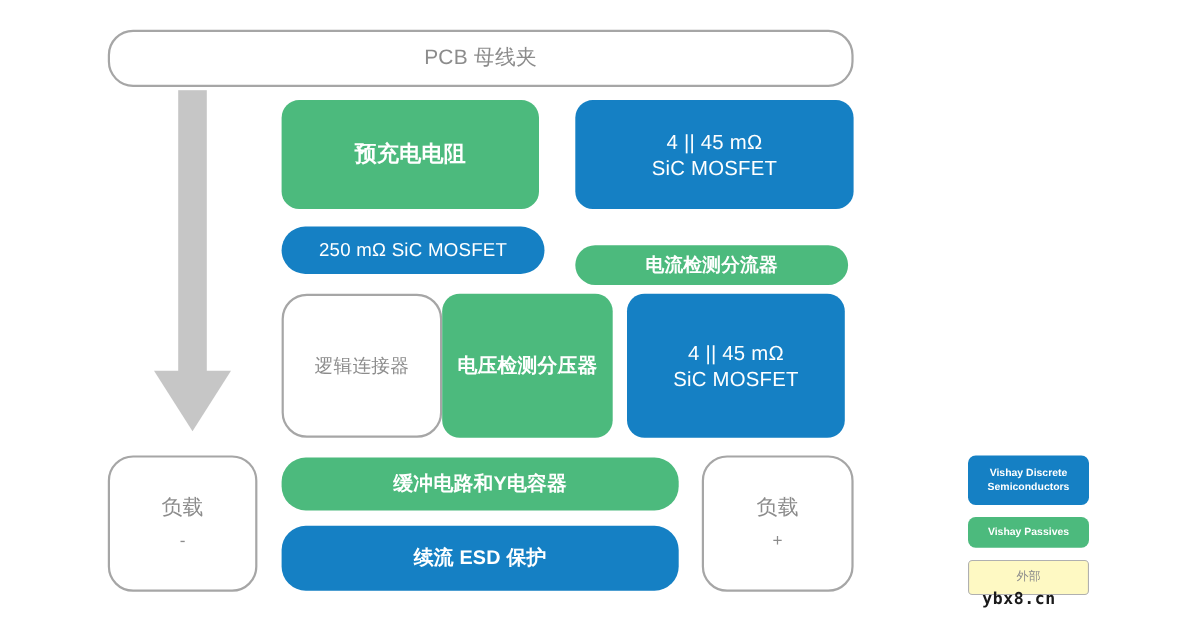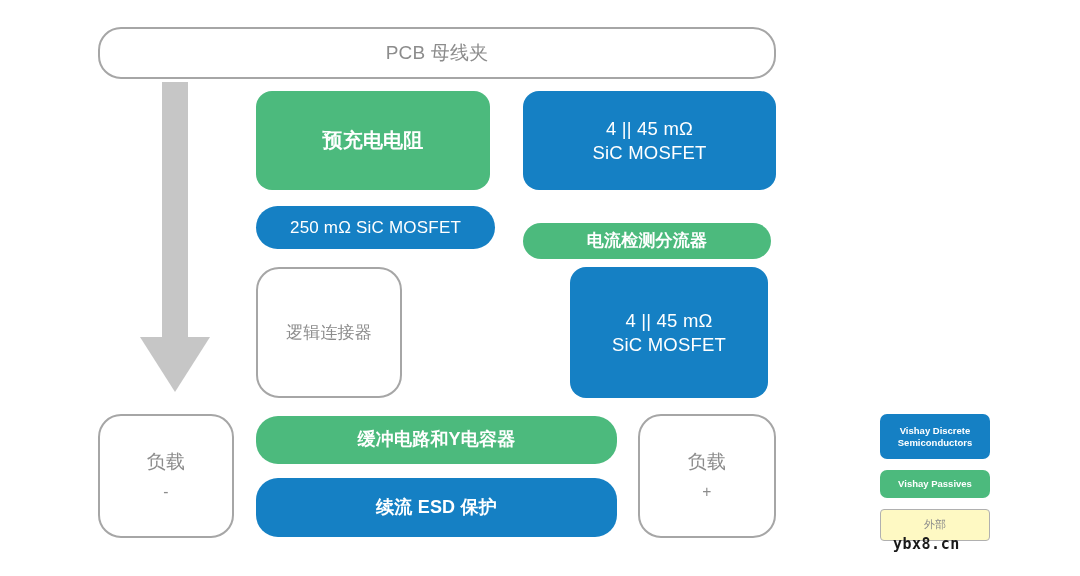--- a/index.html
+++ b/index.html
@@ -169,20 +169,23 @@
   </div>
 
   <div class="box box-green r-pill" style="left:523px; top:206px; width:248px; height:36px; font-size:17px;margin-top:17px;">
     <span>电流检测分流器</span>
   </div>
 
   <div class="box box-outline r-sm" style="left:256px; top:267px; width:146px; height:131px; font-size:17px;">
     <span>逻辑连接器</span>
   </div>
 
+  <div class="box box-green r-lg" style="left:402px; top:267px; width:155px; height:131px; font-size:18px;">
+    <span>电压检测分压器</span>
+  </div>
 
   <div class="box box-blue r-lg" style="left:570px; top:267px; width:198px; height:131px; font-size:18.5px; font-weight:normal; flex-direction:column;">
     <span>4 || 45 mΩ</span>
     <span>SiC MOSFET</span>
   </div>
 
   <div class="box box-outline r-sm" style="left:98px; top:414px; width:136px; height:124px; font-size:19px; flex-direction:column;">
     <span>负载</span>
     <span class="sub">-</span>
   </div>

